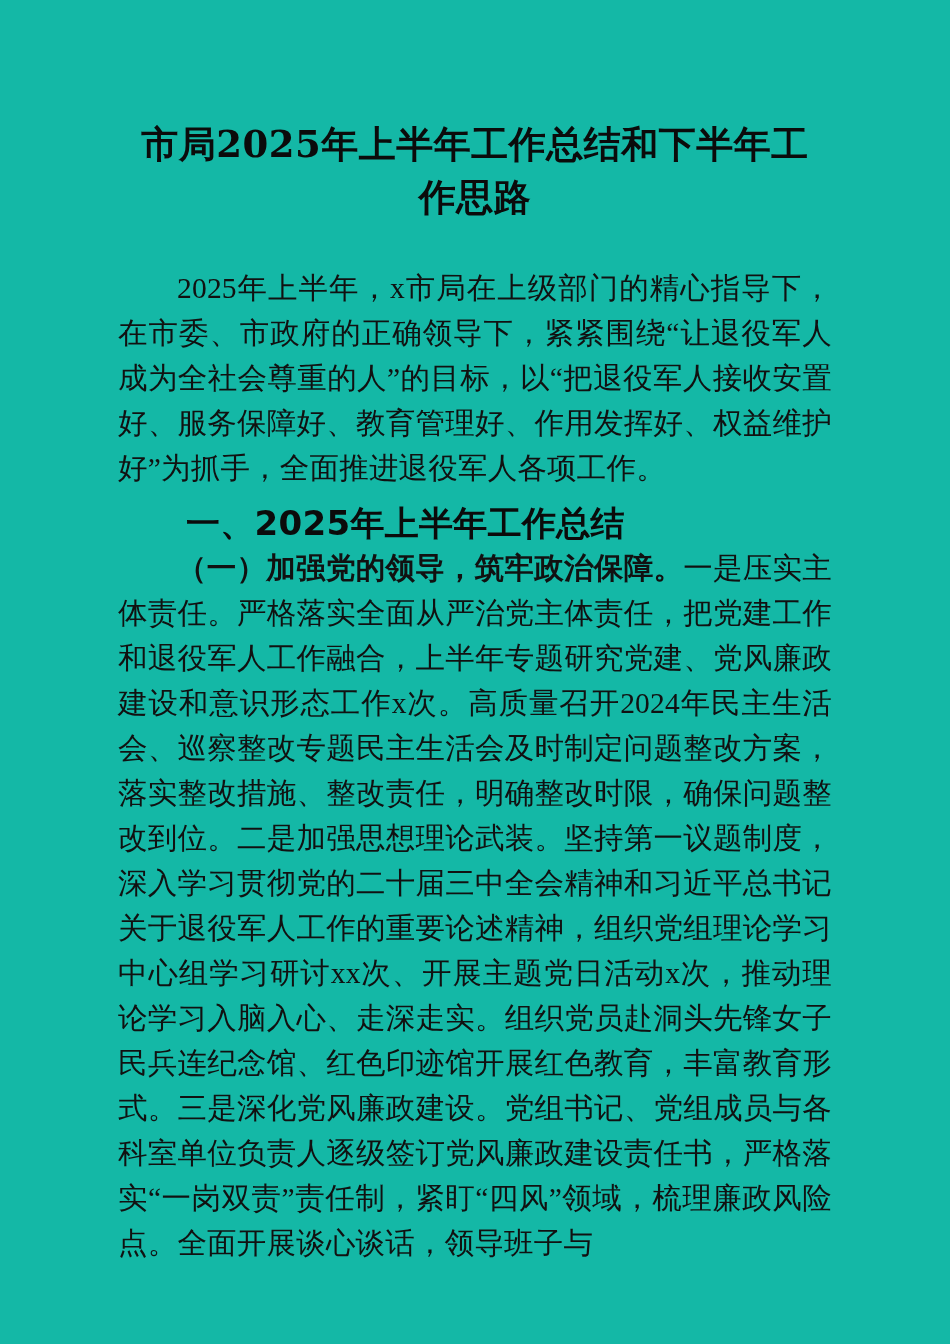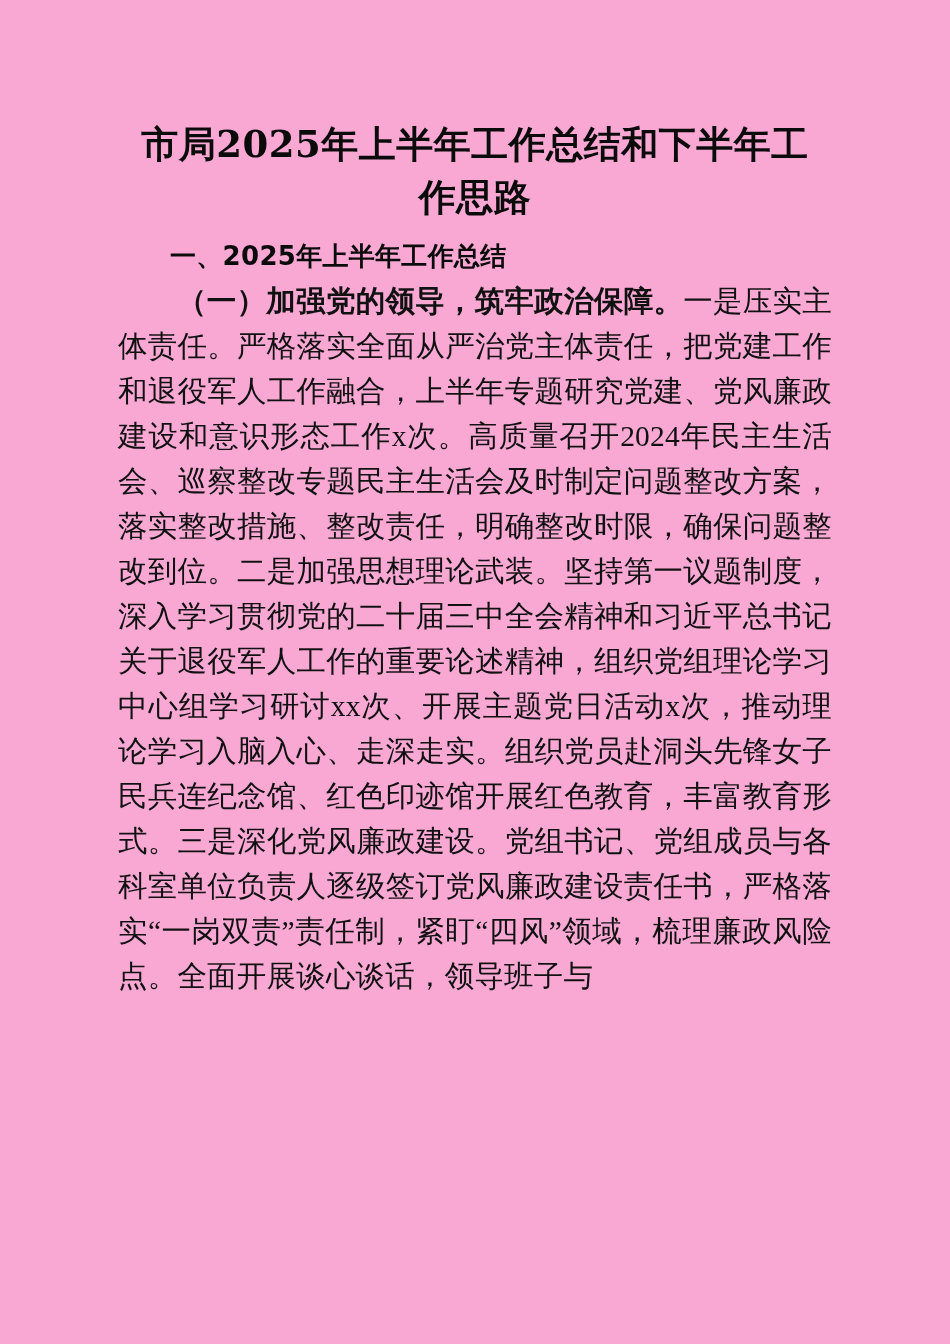--- a/index.html
+++ b/index.html
@@ -8,21 +8,21 @@
     background: #ffffff;
   }
   body {
     font-family: "Liberation Serif", "DejaVu Serif", serif;
     color: #000000;
   }
   #page {
     position: relative;
     width: 950px;
     height: 1344px;
-    background: #f9a8d4;
+    background: #14b8a6;
     overflow: hidden;
     box-sizing: border-box;
   }
   #content {
     position: absolute;
     left: 118px;
     top: 118px;
     width: 714px;
   }
 
@@ -50,21 +50,21 @@
     margin: 0;
     color: #111111;
     letter-spacing: 0.2px;
   }
   .para.gap-before { margin-top: 42px; }
 
   
   .section-heading {
     font-family: "DejaVu Sans", "Liberation Sans", sans-serif;
     font-weight: 700;
-    font-size: 26px;
+    font-size: 34px;
     line-height: 45px;
     text-indent: 2em;
     margin: 10px 0 0 0;
     letter-spacing: 0.3px;
     color: #0b0b0b;
   }
 
   
   .lead {
     font-weight: 700;
@@ -75,20 +75,21 @@
 </head>
 <body>
 
 <div id="page">
   <div id="content">
 
     <h1 class="doc-title">
       <span>市局2025年上半年工作总结和下半年工作思路</span>
     </h1>
 
+    <p class="para gap-before">2025年上半年，x市局在上级部门的精心指导下，在市委、市政府的正确领导下，紧紧围绕“让退役军人成为全社会尊重的人”的目标，以“把退役军人接收安置好、服务保障好、教育管理好、作用发挥好、权益维护好”为抓手，全面推进退役军人各项工作。</p>
 
     <h2 class="section-heading">一、2025年上半年工作总结</h2>
 
     <p class="para"><span class="lead">（一）加强党的领导，筑牢政治保障。</span><span>一是压实主体责任。严格落实全面从严治党主体责任，把党建工作和退役军人工作融合，上半年专题研究党建、党风廉政建设和意识形态工作x次。高质量召开2024年民主生活会、巡察整改专题民主生活会及时制定问题整改方案，落实整改措施、整改责任，明确整改时限，确保问题整改到位。二是加强思想理论武装。坚持第一议题制度，深入学习贯彻党的二十届三中全会精神和习近平总书记关于退役军人工作的重要论述精神，组织党组理论学习中心组学习研讨xx次、开展主题党日活动x次，推动理论学习入脑入心、走深走实。组织党员赴洞头先锋女子民兵连纪念馆、红色印迹馆开展红色教育，丰富教育形式。三是深化党风廉政建设。党组书记、党组成员与各科室单位负责人逐级签订党风廉政建设责任书，严格落实“一岗双责”责任制，紧盯“四风”领域，梳理廉政风险点。全面开展谈心谈话，领导班子与</span></p>
 
     <div class="spacer-bottom"></div>
   </div>
 </div>
 
 </body></html>

